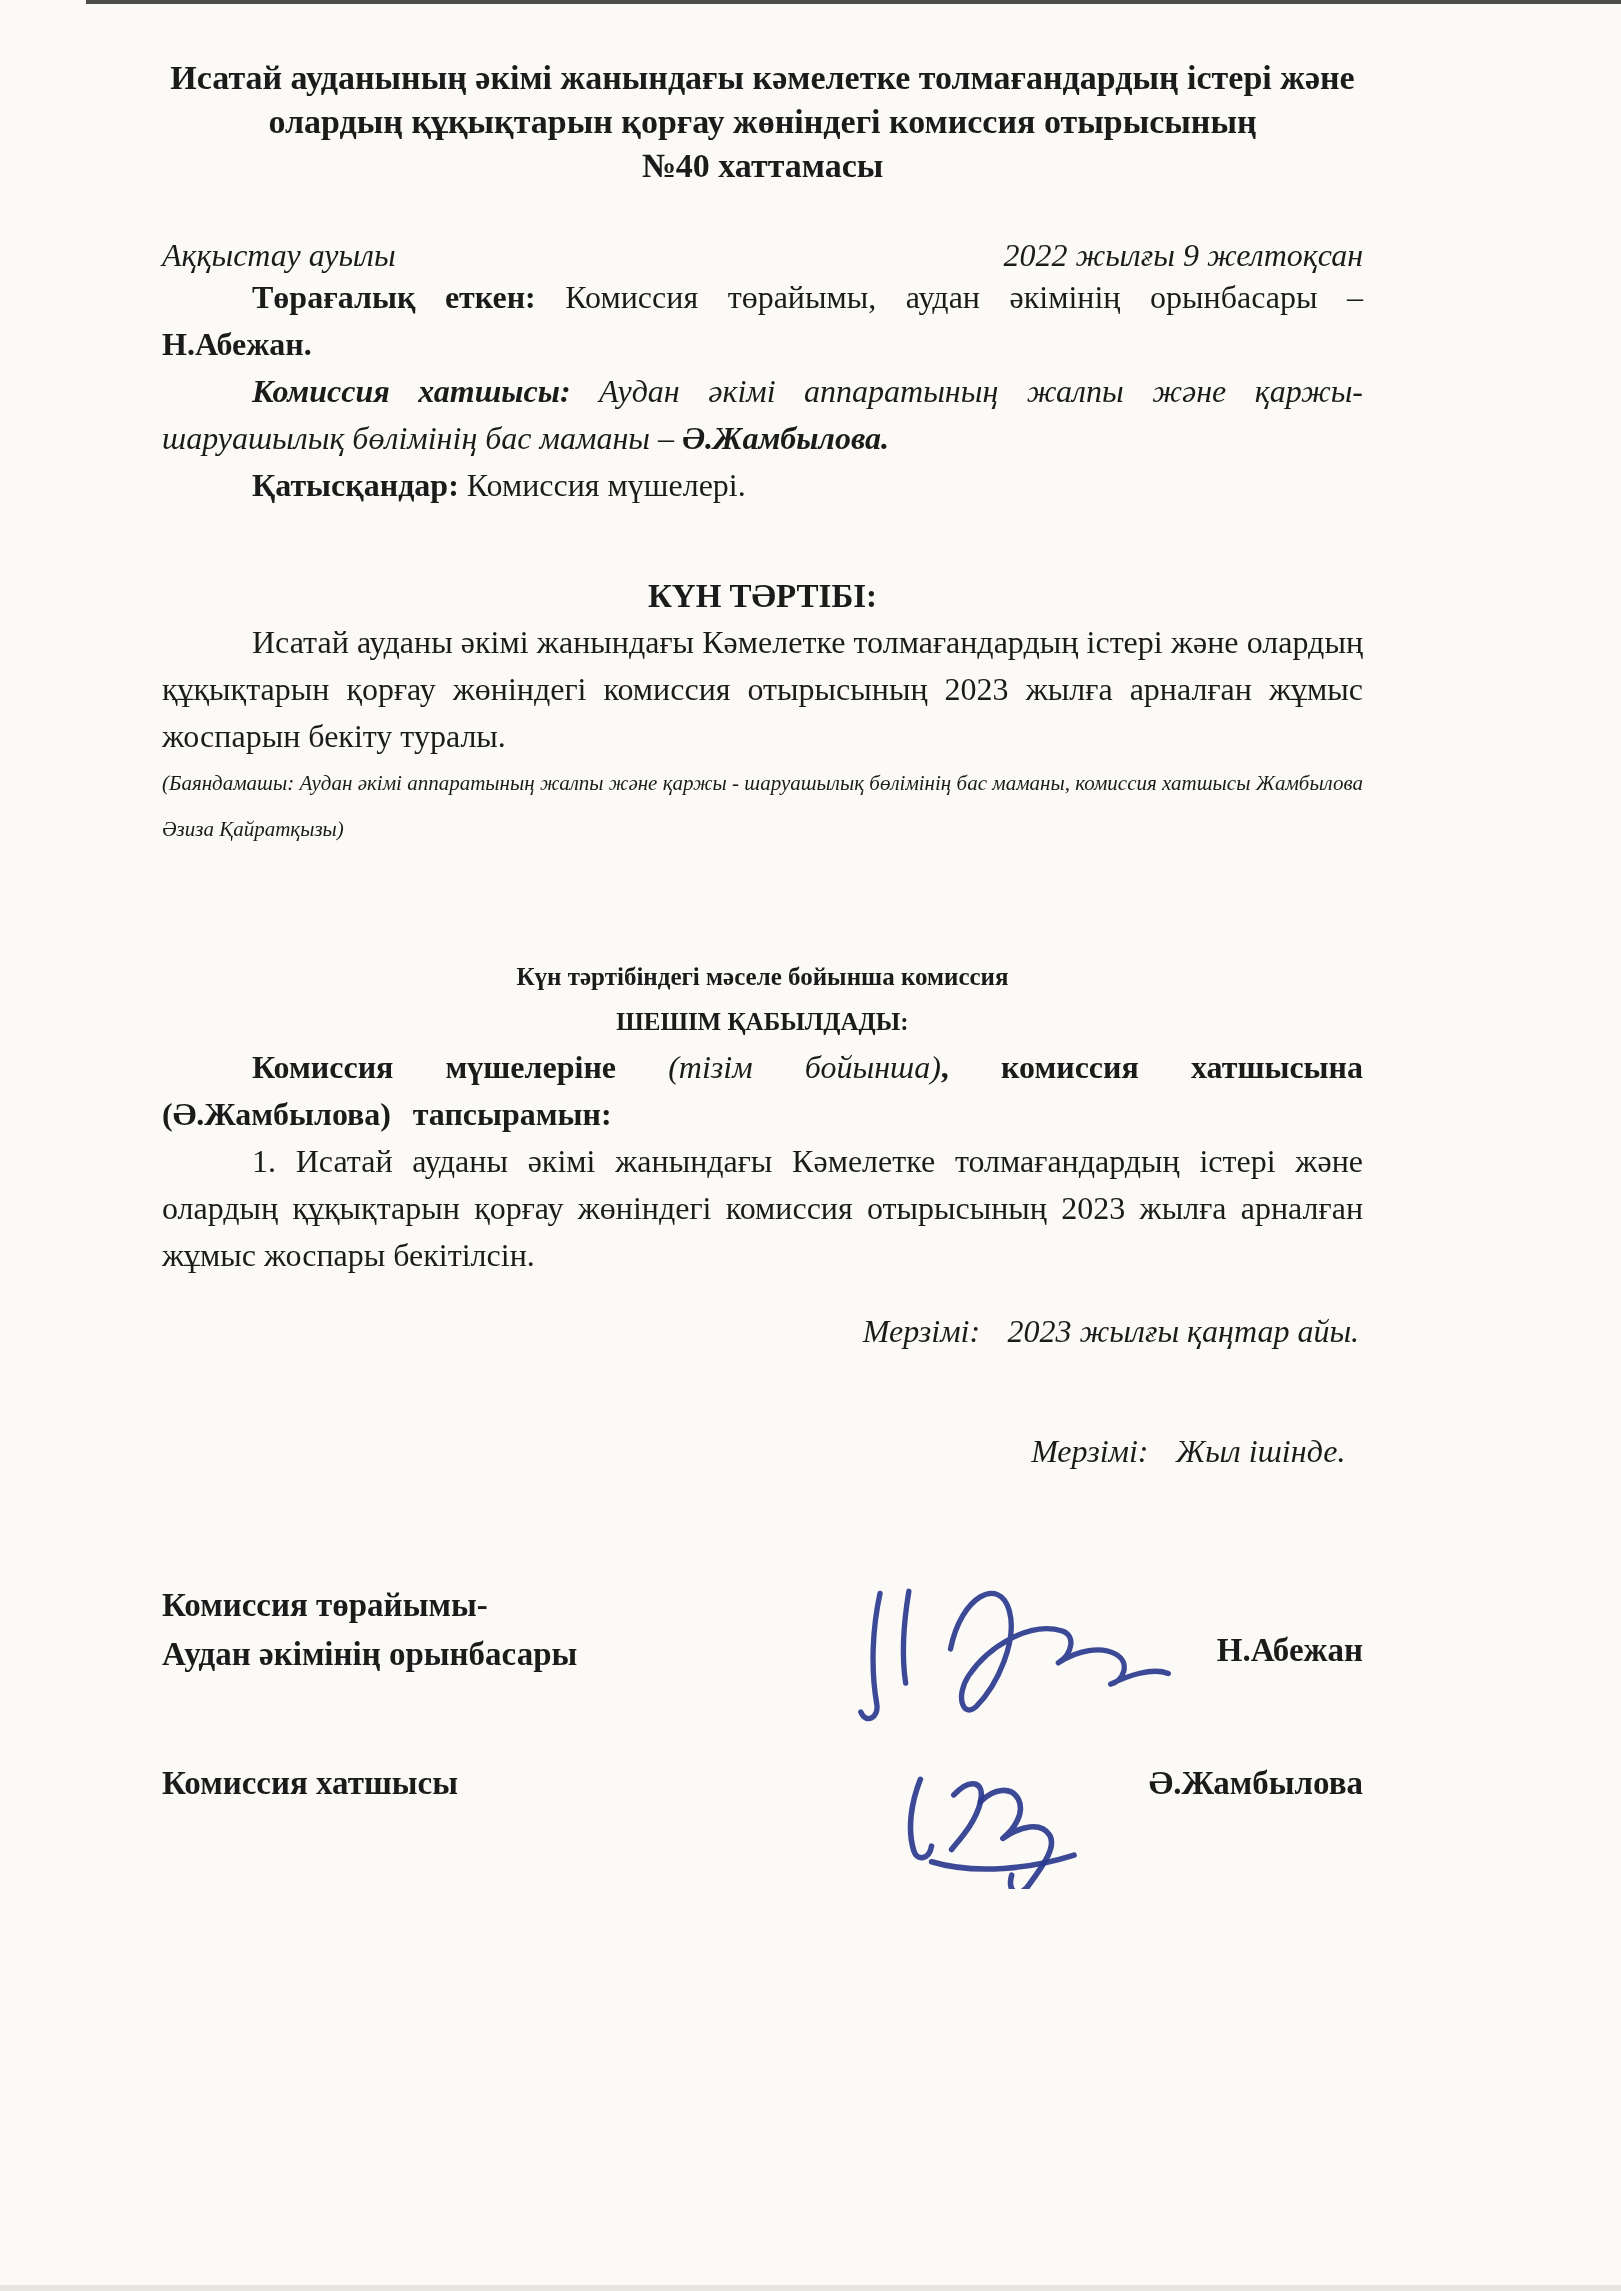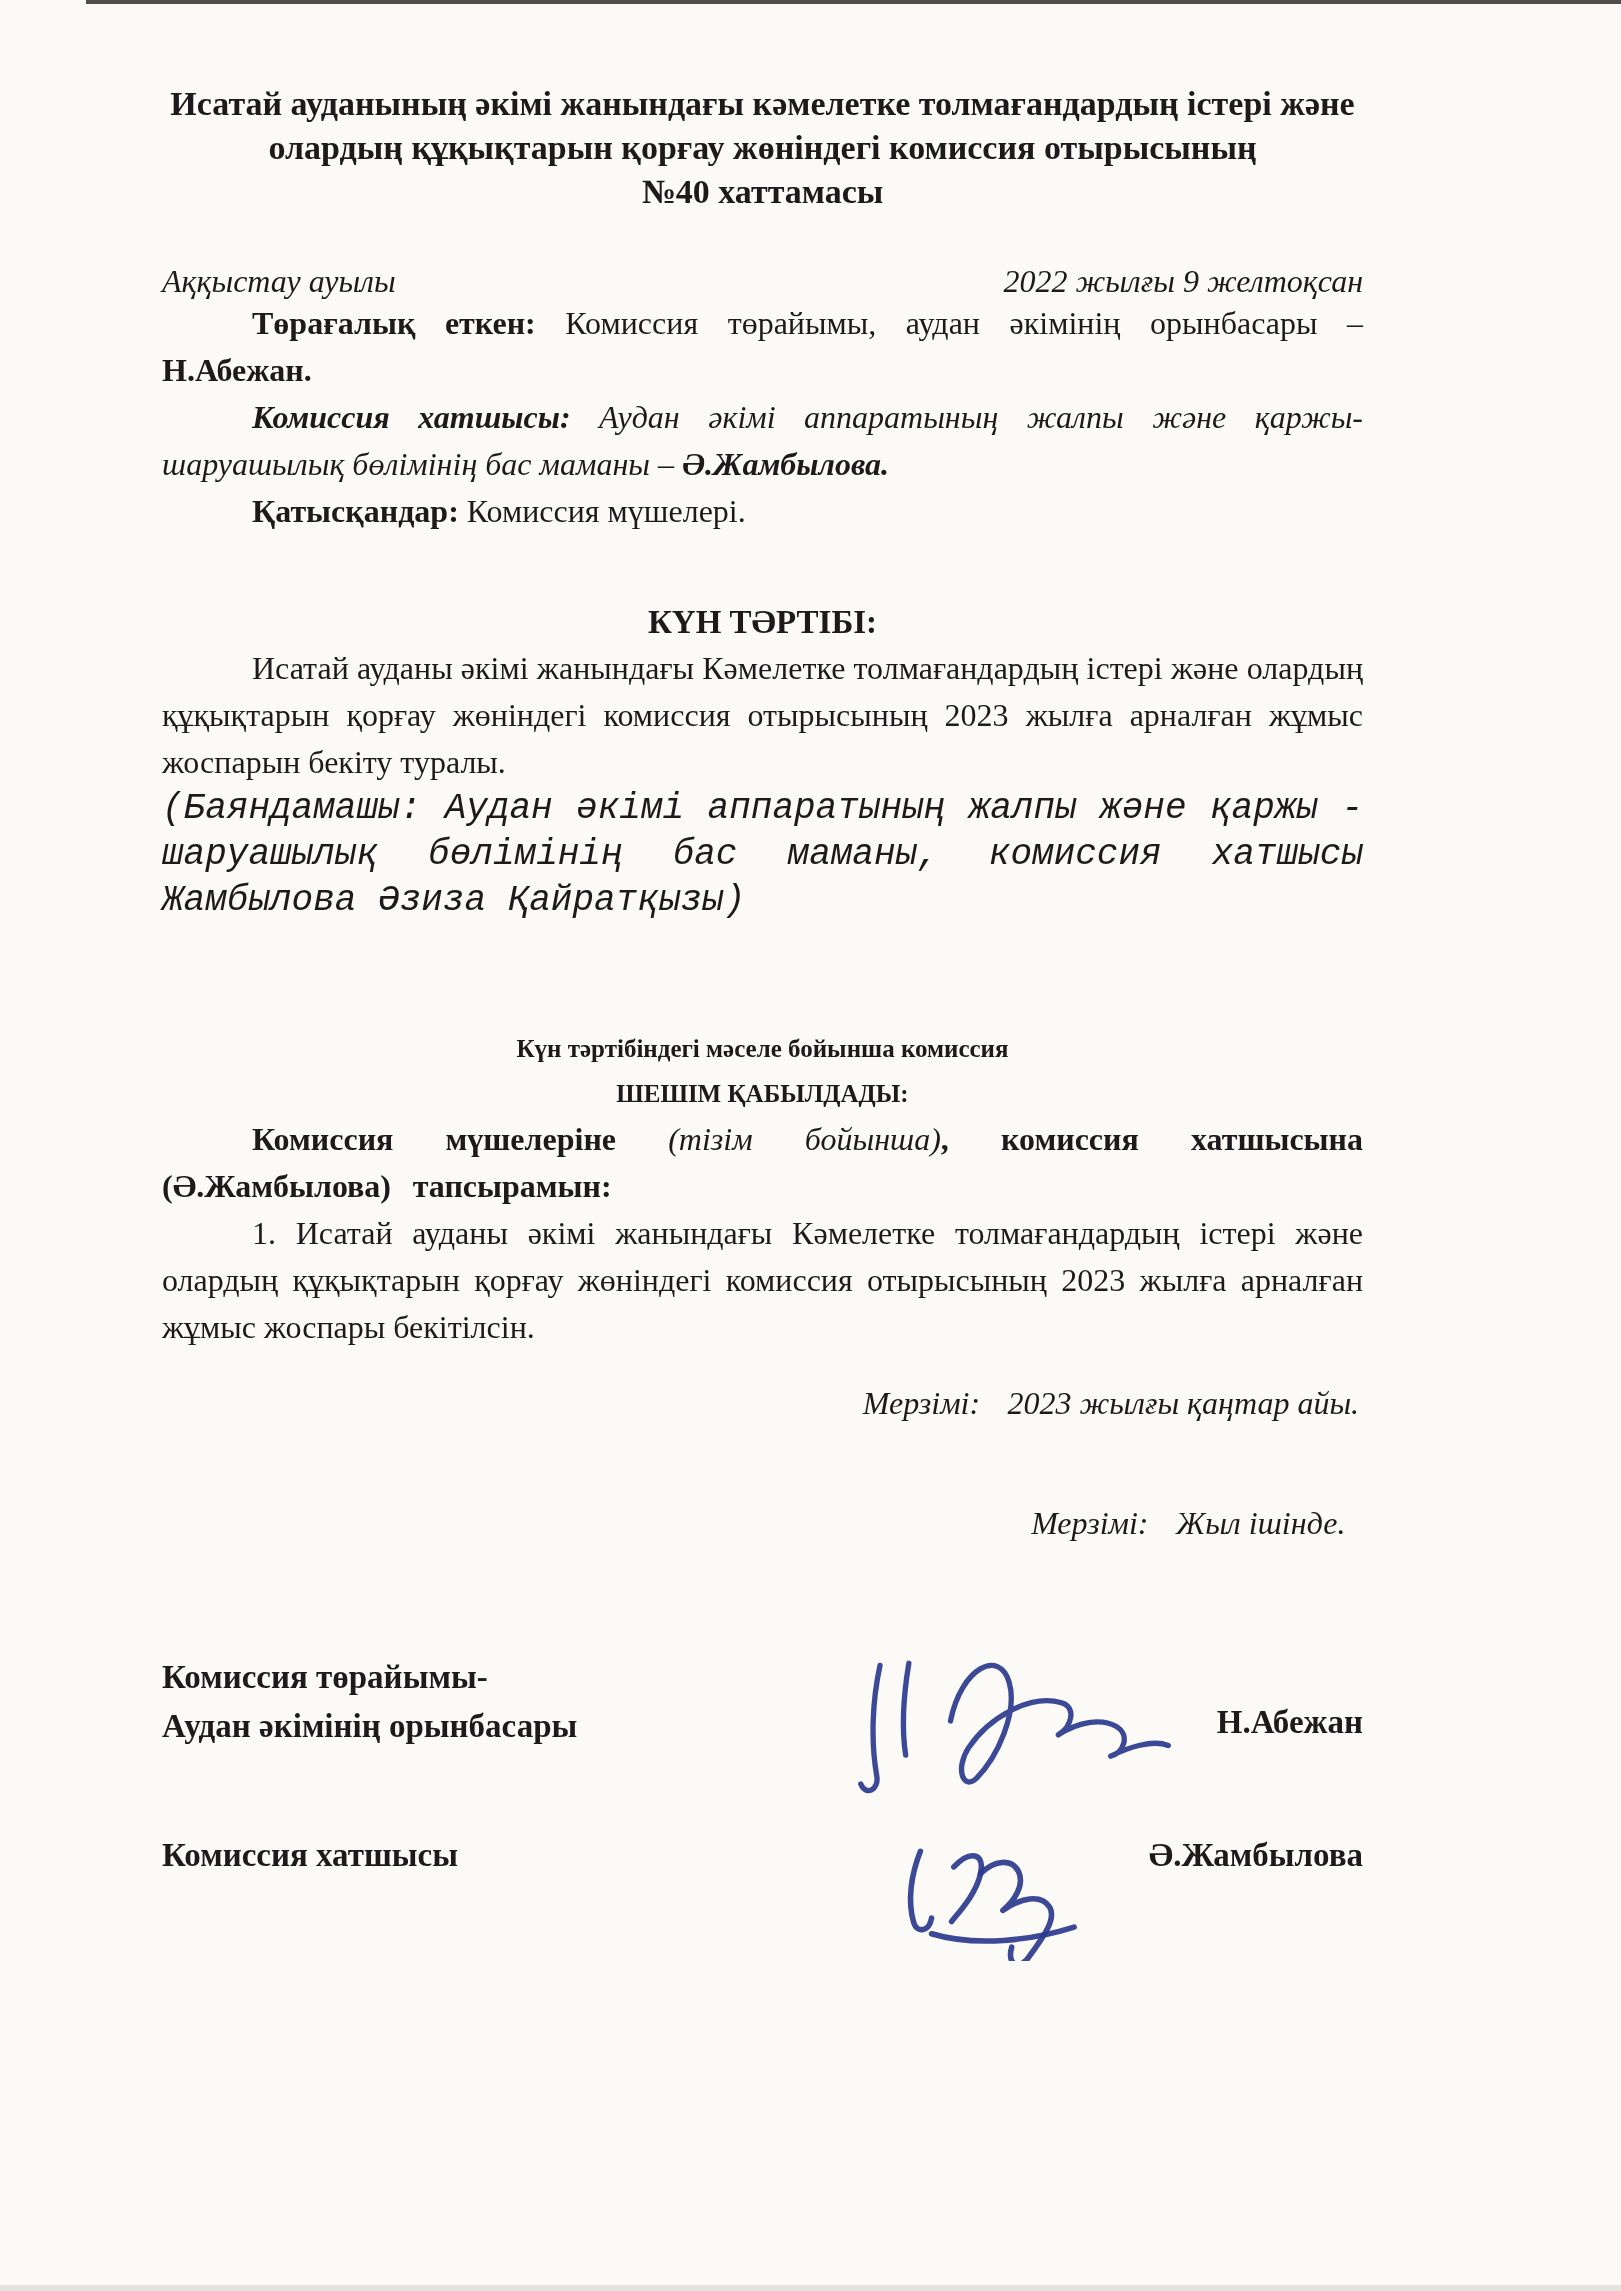--- a/index.html
+++ b/index.html
@@ -9,21 +9,21 @@
     font-family:"Liberation Serif", serif;
     color:#1b1b1b;
     position:relative;
     overflow:hidden;
   }
   .scan-edge-top{position:absolute;top:0;left:86px;right:0;height:3.9px;background:#2e2e2e;opacity:.85;}
   .scan-edge-bottom{position:absolute;bottom:0;left:0;right:0;height:6.9px;background:#e6e4df;}
   .page{
     box-sizing:border-box;
     width:1456px;height:2292px;
-    padding:82px 93px 0 162px;
+    padding:56px 93px 0 162px;
   }
   .title{
     text-align:center;
     font-weight:bold;
     font-size:34px;
     line-height:44px;
   }
   .meta-row{
     display:flex;justify-content:space-between;
     font-style:italic;font-size:32px;
@@ -38,22 +38,22 @@
   .i{font-style:italic;}
   .p1{margin-top:45px;}
   .p2{margin-top:45px;font-style:italic;}
   .p3{margin-top:61px;}
   .agenda-heading{
     margin-top:65px;
     text-align:center;font-weight:bold;font-size:33px;line-height:45px;
   }
   .agenda-text{margin-top:2px;}
   .speaker-note{
-    font-style:italic;font-size:36px;line-height:46px;
-    text-align:justify;text-indent:0;margin:0;font-family:Liberation Mono, monospace;
+    font-style:italic;font-size:21px;line-height:46px;
+    text-align:justify;text-indent:0;margin:0;
   }
   .decision-heading{
     margin-top:102px;
     text-align:center;font-weight:bold;font-size:25px;line-height:45px;
   }
   .intro{margin-top:39px;word-spacing:13.7px;}
   .item1{margin-top:47px;}
   .item2{margin-top:47px;}
   .term{
     font-style:italic;font-size:32px;line-height:47px;

